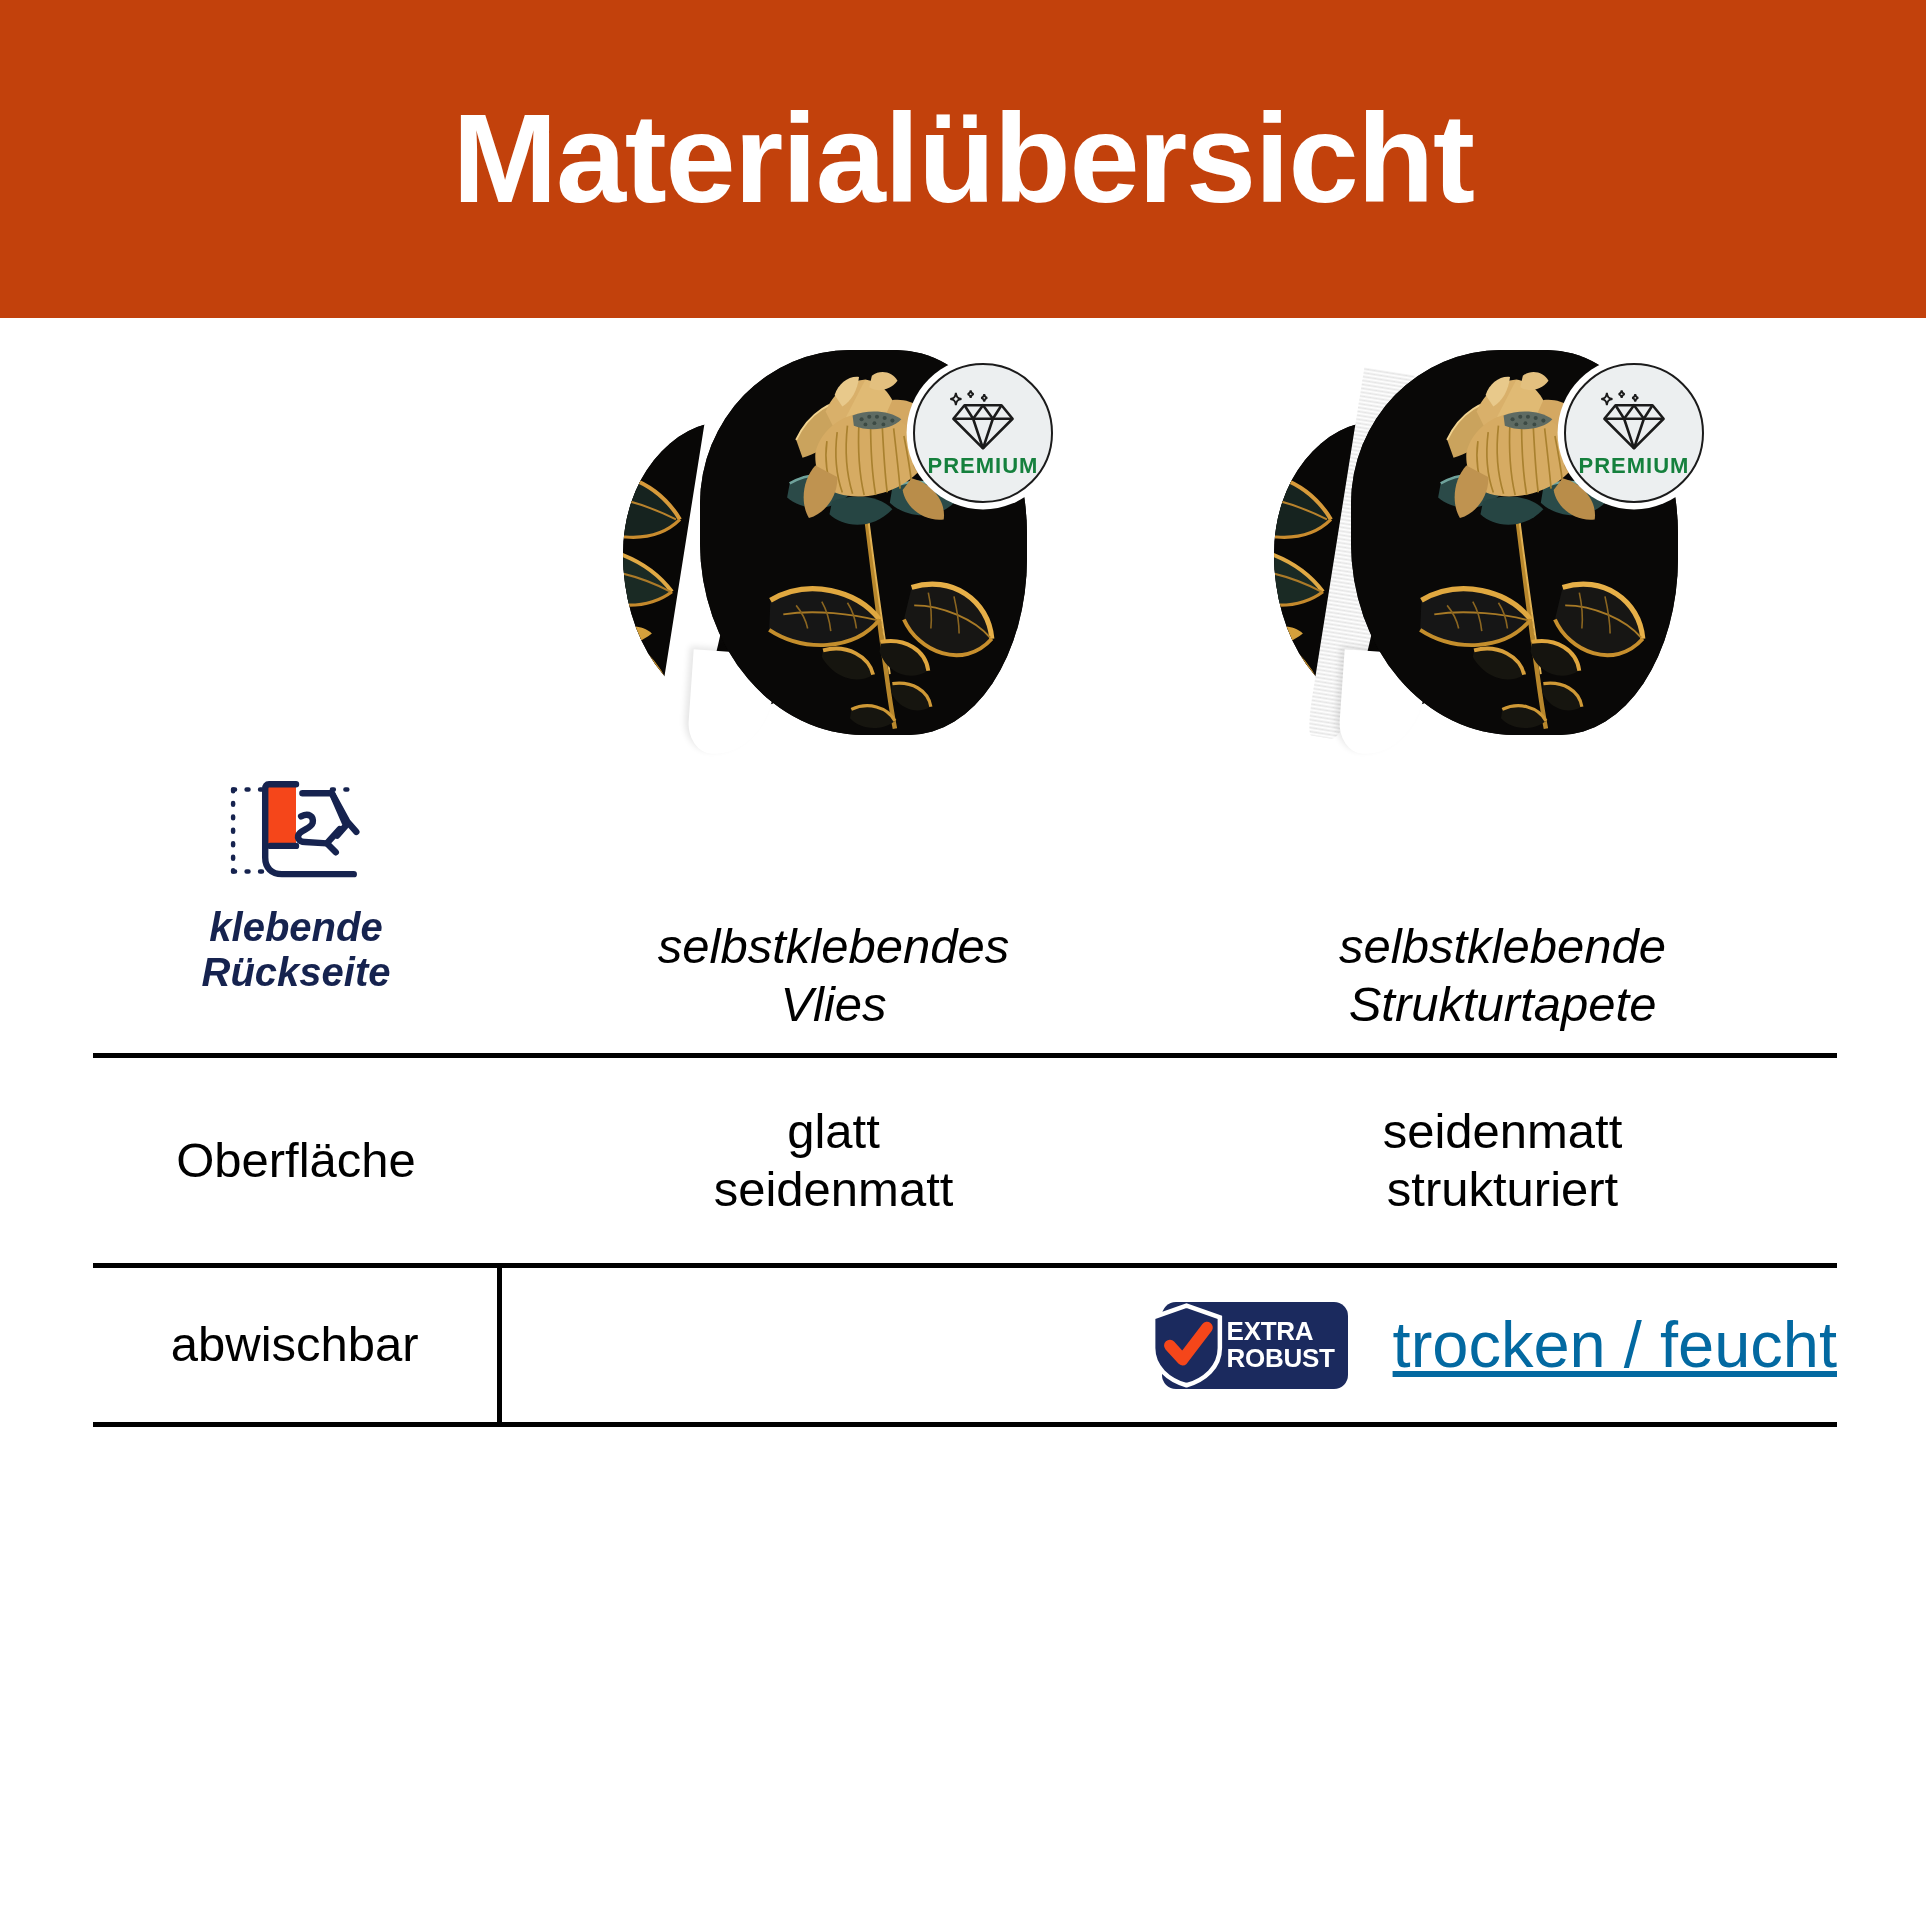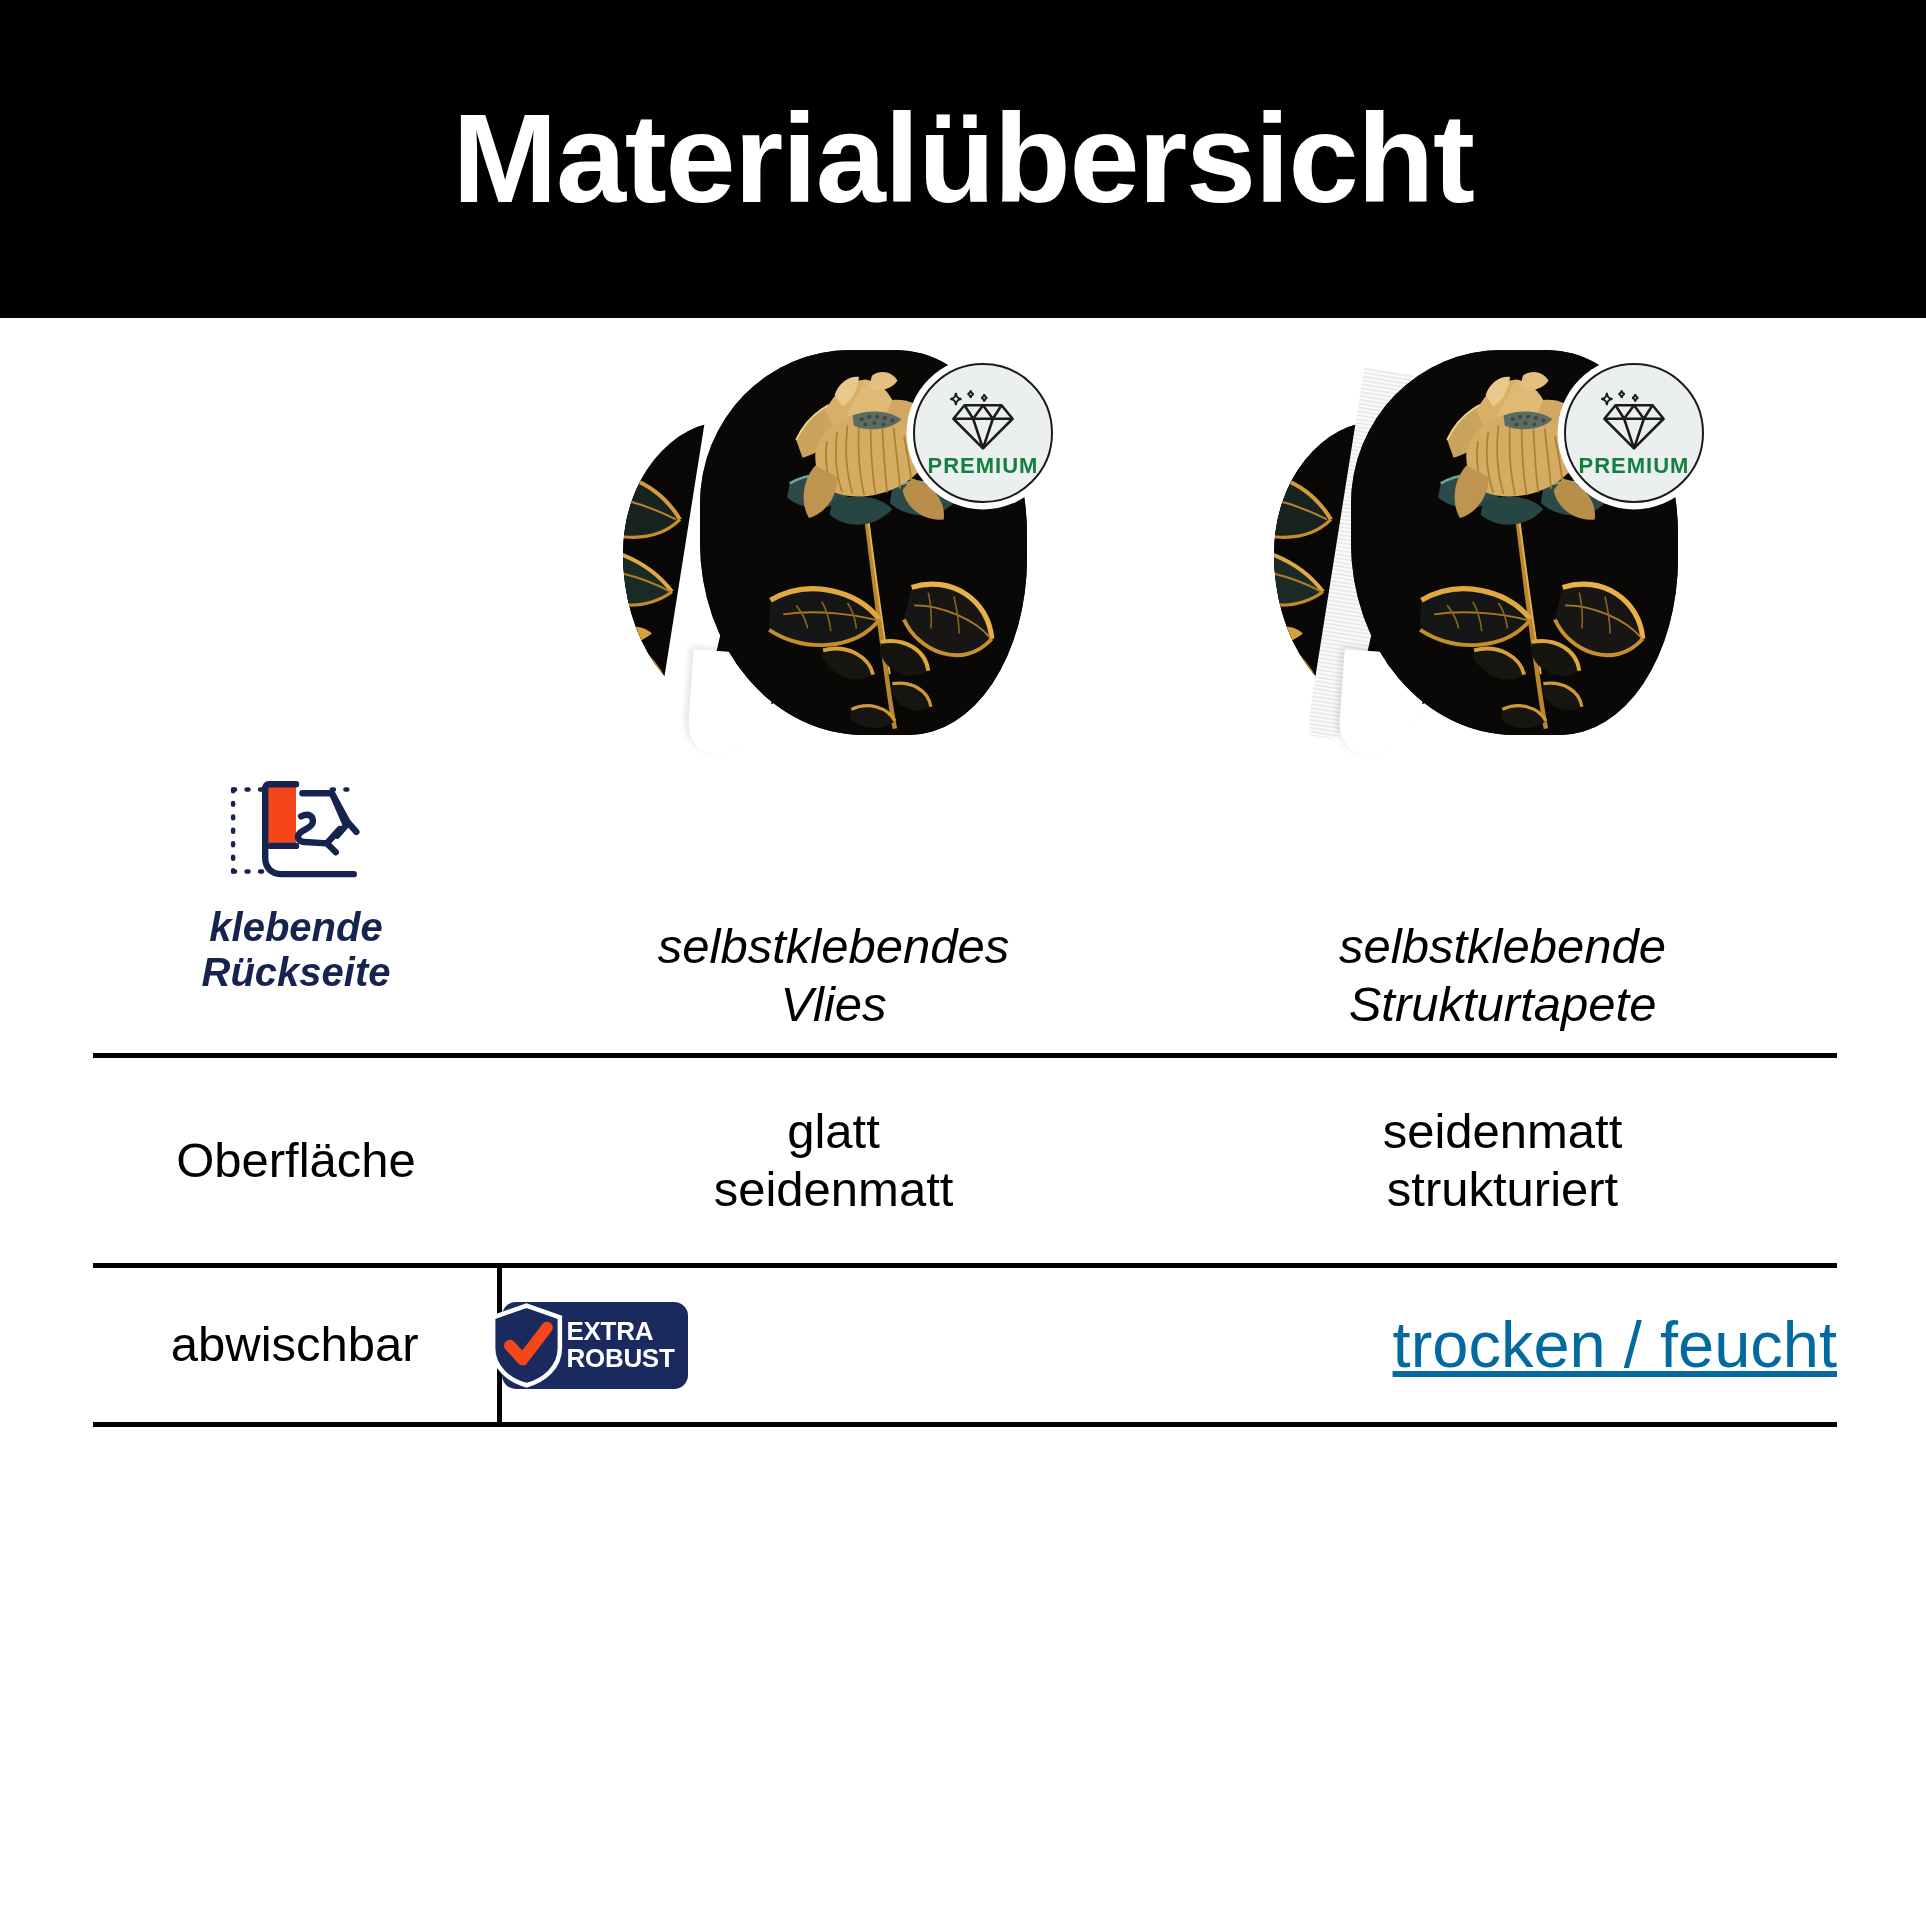--- a/index.html
+++ b/index.html
@@ -14,21 +14,21 @@
     position: relative;
     overflow: hidden;
   }
 
   
   .header-band {
     position: absolute;
     left: 0; top: 0;
     width: 1926px;
     height: 318px;
-    background: #000000;
+    background: #c2410c;
     display: flex;
     align-items: center;
     justify-content: center;
   }
   .header-title {
     color: #ffffff;
     font-size: 126px;
     font-weight: 700;
     letter-spacing: -1.3px;
     line-height: 1;
@@ -160,21 +160,21 @@
     font-weight: 700;
     color: #16234f;
     line-height: 1.12;
     white-space: pre-line;
   }
 
   
   .robust-row-inner {
     display: flex;
     align-items: center;
-    justify-content: space-between;
+    justify-content: flex-end;
     gap: 45px;
   }
   .robust-badge {
     position: relative;
     width: 186px;
     height: 87px;
     background: #1b2a5e;
     border-radius: 14px;
     display: flex;
     align-items: center;

